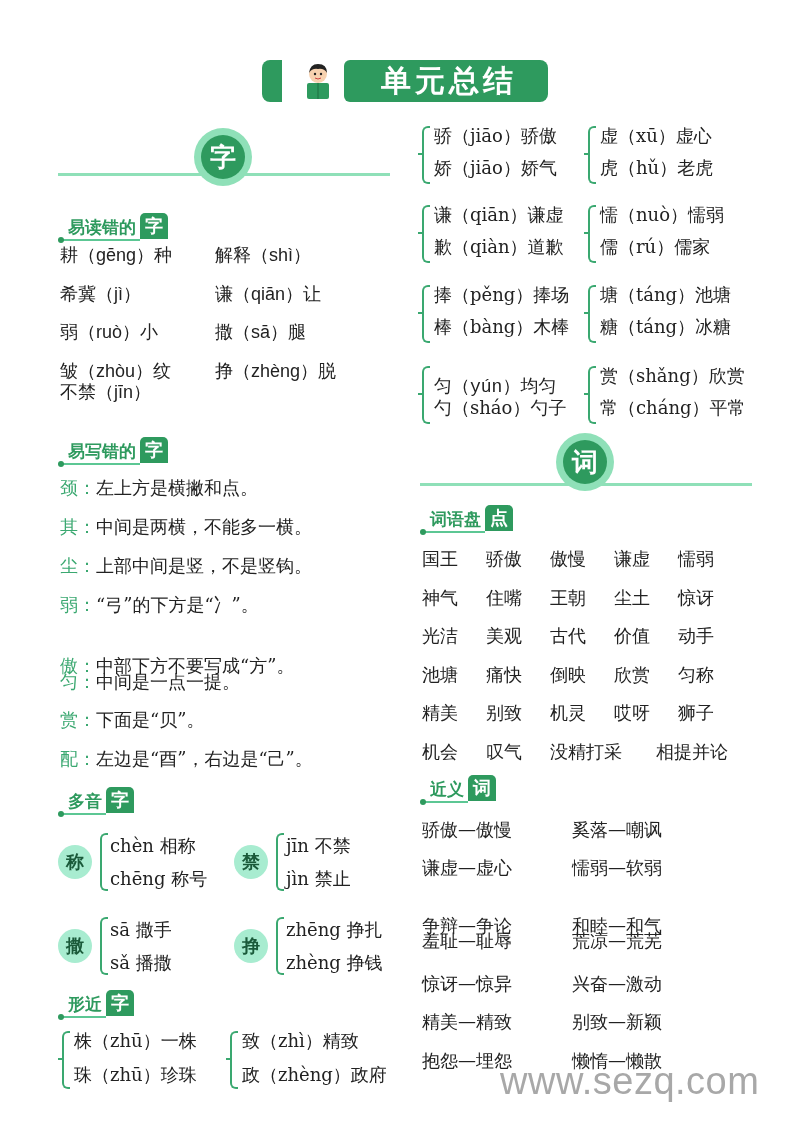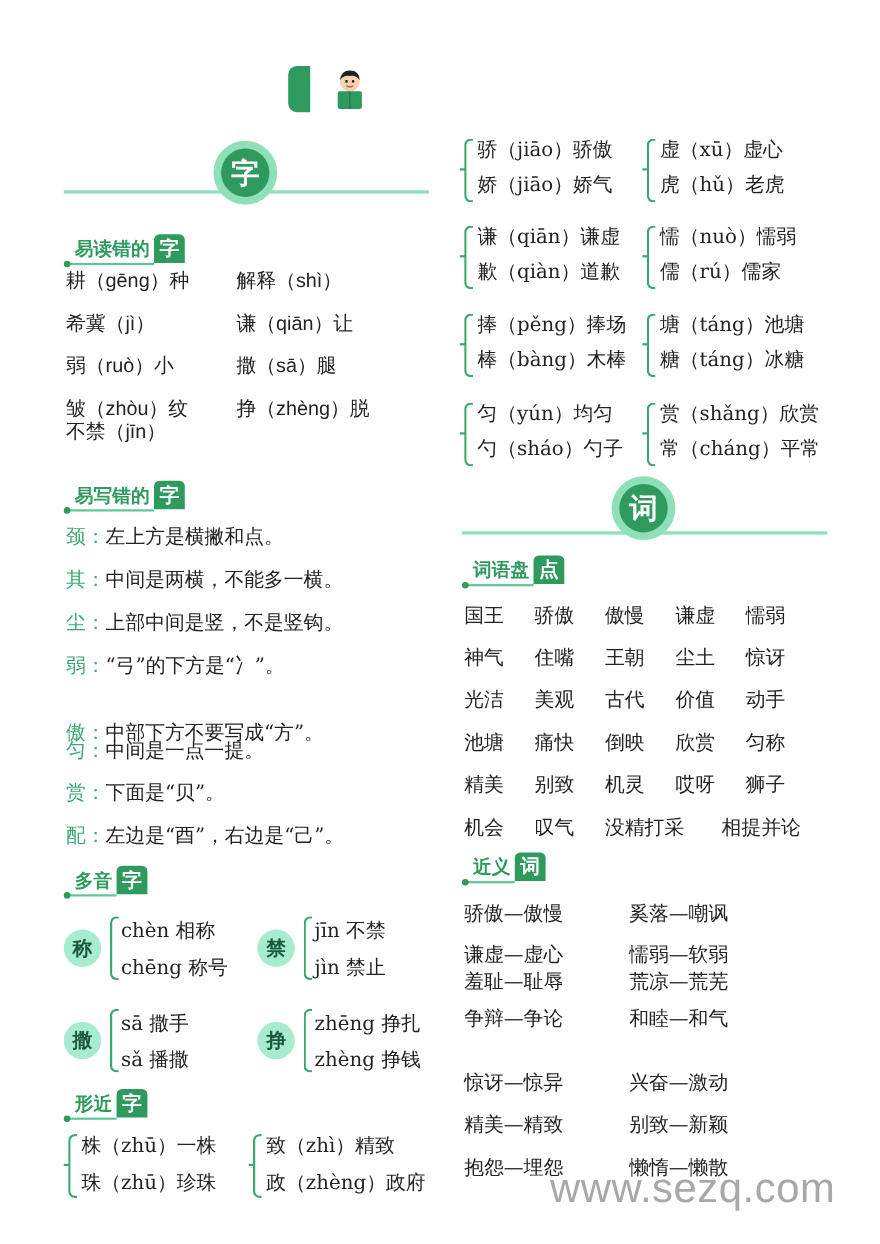--- a/index.html
+++ b/index.html
@@ -51,20 +51,21 @@
     <svg width="40" height="40" viewBox="0 0 40 40">
       <circle cx="20" cy="13" r="9" fill="#f7d2b0"></circle>
       <path d="M11 12 Q12 3 20 3 Q29 3 29 12 Q26 7 20 8 Q14 7 11 12Z" fill="#222"></path>
       <circle cx="17" cy="13" r="1.2" fill="#222"></circle>
         <circle cx="23" cy="13" r="1.2" fill="#222"></circle>
       <path d="M17 17 Q20 19 23 17" stroke="#c44" stroke-width="1" fill="none"></path>
       <rect x="9" y="22" width="22" height="16" rx="2" fill="#2e9a5e"></rect>
       <line x1="20" y1="22" x2="20" y2="38" stroke="#1d6e40" stroke-width="1"></line>
     </svg>
   </div>
+  <div class="tb-main">单元总结</div>
 </div>
 
 <div class="sec-head" style="left:58px; top:120px; width:332px;">
   <div class="sec-line"></div>
   <div class="sec-circle" style="left:136px; top:8px;">
       <span>字</span>
     </div>
 </div>
 
 <div class="sub-head" style="left:58px; top:213px;">
@@ -173,21 +174,21 @@
   <div class="bline" style="top:34px;">棒（bàng）木棒</div>
 </div>
 <div class="bgroup" style="left:588px; top:281px;">
   <div class="brace"></div>
   <div class="bline" style="top:2px;">塘（táng）池塘</div>
   <div class="bline" style="top:34px;">糖（táng）冰糖</div>
 </div>
 
 <div class="bgroup" style="left:422px; top:362px;">
   <div class="brace"></div>
-  <div class="bline" style="top:2px;">匀（yún）均匀</div>
+  <div class="bline" style="top:12px;font-family:Liberation Mono, monospace;">匀（yún）均匀</div>
   <div class="bline" style="top:34px;">勺（sháo）勺子</div>
 </div>
 <div class="bgroup" style="left:588px; top:362px;">
   <div class="brace"></div>
   <div class="bline" style="top:2px;">赏（shǎng）欣赏</div>
   <div class="bline" style="top:34px;">常（cháng）平常</div>
 </div>
 
 <div class="sec-head" style="left:420px; top:430px; width:332px;">
   <div class="sec-line"></div>
@@ -227,18 +228,18 @@
 <div class="sub-head" style="left:420px; top:775px;">
   <span class="txt">近义</span>
   <span class="box">词</span>
   <span class="uline"></span>
     <span class="dot"></span>
 </div>
 
 <div class="row" style="left:422px; top:818px;"><span style="display:inline-block;width:150px">骄傲—傲慢</span><span>奚落—嘲讽</span></div>
 <div class="row" style="left:422px; top:856px;"><span style="display:inline-block;width:150px">谦虚—虚心</span><span>懦弱—软弱</span></div>
 <div class="row" style="left:422px; top:914px;"><span style="display:inline-block;width:150px">争辩—争论</span><span>和睦—和气</span></div>
-<div class="row" style="left:422px; top:880px;"><span style="display:inline-block;width:150px">羞耻—耻辱</span><span>荒凉—荒芜</span></div>
+<div class="row" style="left:422px; top:929px;"><span style="display:inline-block;width:150px">羞耻—耻辱</span><span>荒凉—荒芜</span></div>
 <div class="row" style="left:422px; top:972px;"><span style="display:inline-block;width:150px">惊讶—惊异</span><span>兴奋—激动</span></div>
 <div class="row" style="left:422px; top:1010px;"><span style="display:inline-block;width:150px">精美—精致</span><span>别致—新颖</span></div>
 <div class="row" style="left:422px; top:1049px;"><span style="display:inline-block;width:150px">抱怨—埋怨</span><span>懒惰—懒散</span></div>
 
 <div class="watermark">www.sezq.com</div>
 
 </body></html>

